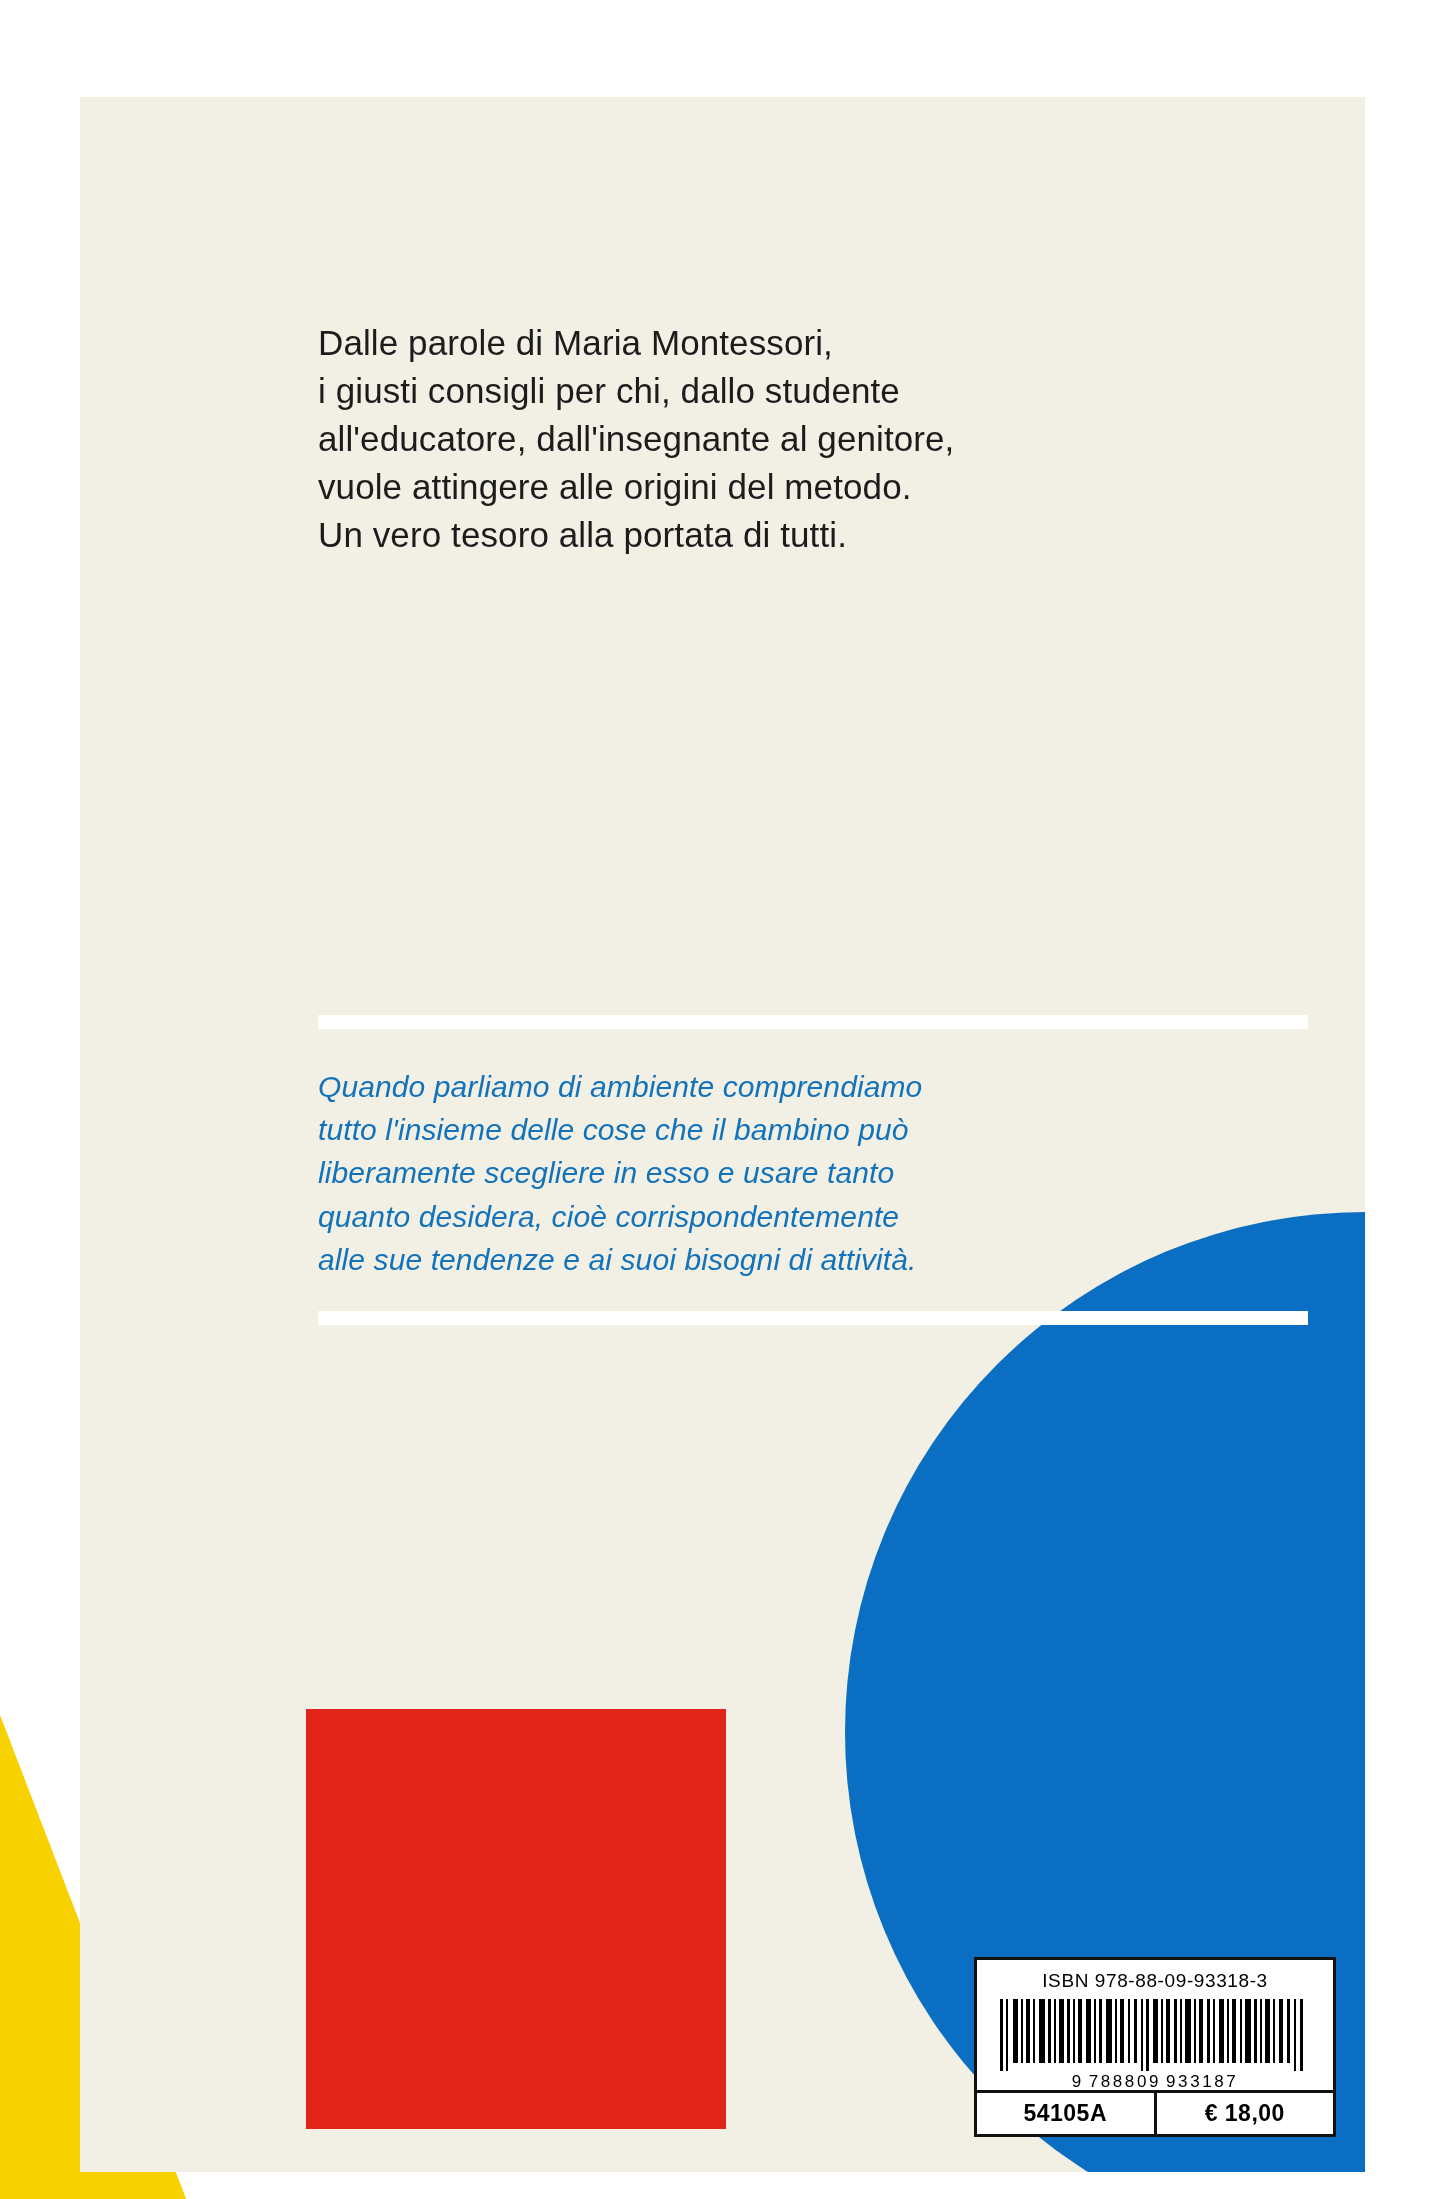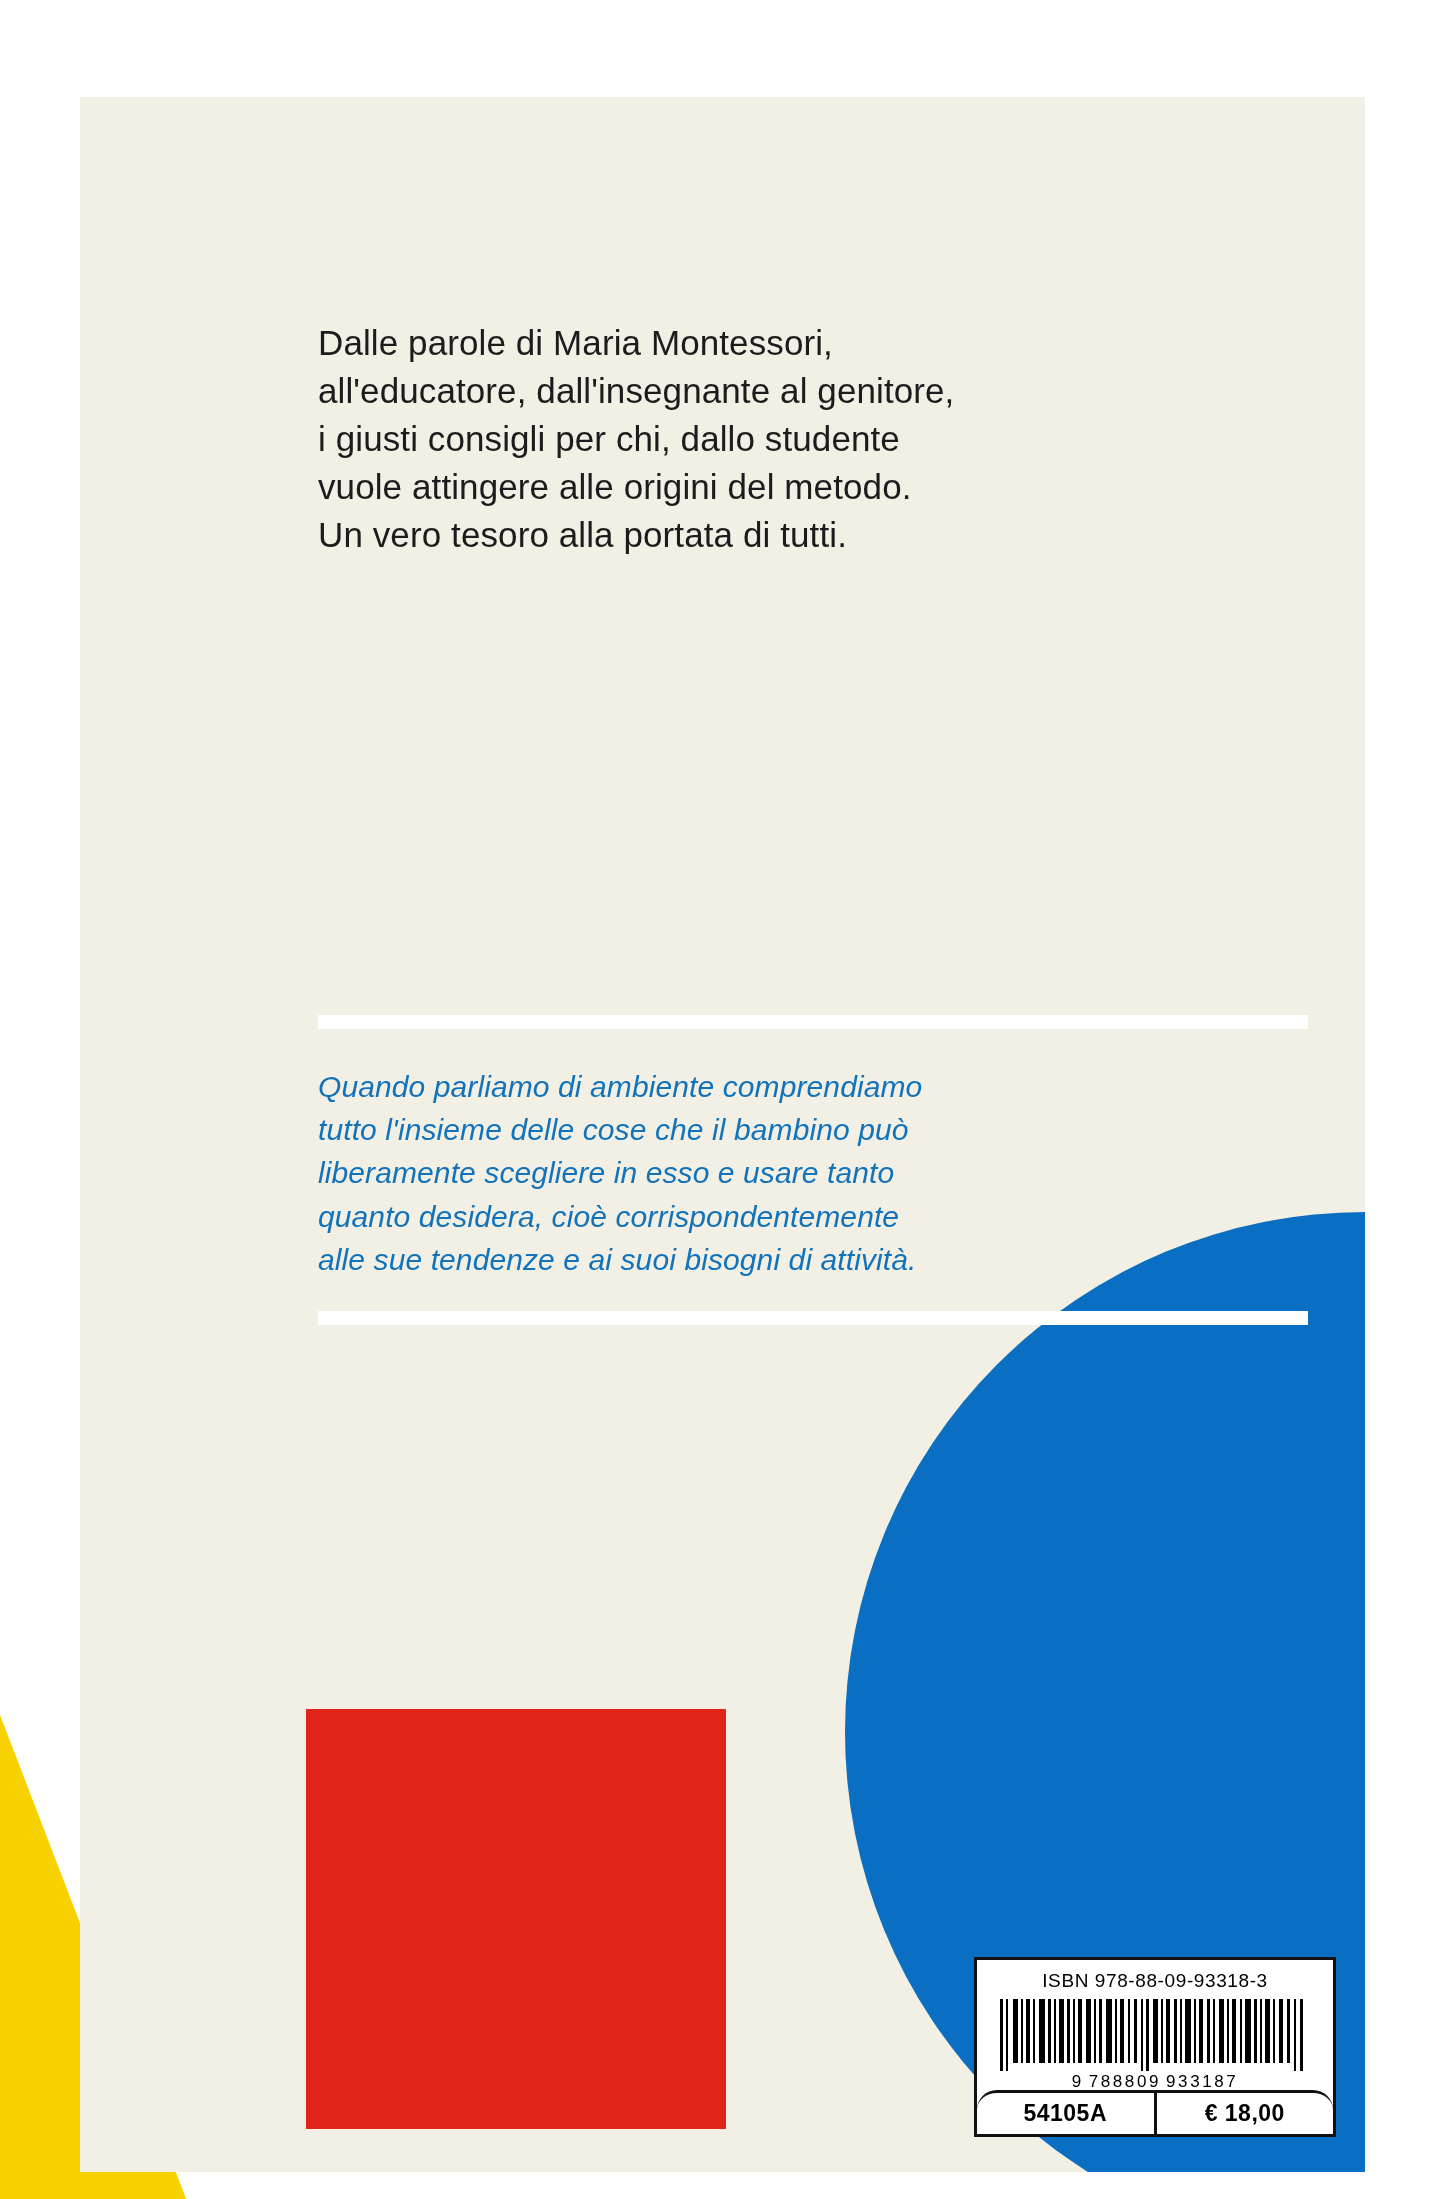--- a/index.html
+++ b/index.html
@@ -141,21 +141,20 @@
   }
   .price-row {
     position: absolute;
     left: 0;
     bottom: 0;
     width: 100%;
     height: 44px;
     display: flex;
     border-top: 3px solid #111;
     box-sizing: border-box;
-    border-radius: 20px;
   }
   .price-cell {
     flex: 1;
     display: flex;
     align-items: center;
     justify-content: center;
     font-size: 23px;
     font-weight: bold;
     color: #000;
     letter-spacing: 0.5px;
@@ -180,22 +179,22 @@
     <div class="blue-shape">
       <svg width="560" height="1000" viewBox="0 0 560 1000" xmlns="http://www.w3.org/2000/svg">
         <circle cx="560" cy="560" r="520" fill="#0a6fc2"></circle>
       </svg>
     </div>
 
     <div class="red-square"></div>
 
     <div class="blurb">
       <div>Dalle parole di Maria Montessori,</div>
+      <div>i giusti consigli per chi, dallo studente</div>
       <div>all'educatore, dall'insegnante al genitore,</div>
-      <div>i giusti consigli per chi, dallo studente</div>
       <div>vuole attingere alle origini del metodo.</div>
       <div>Un vero tesoro alla portata di tutti.</div>
     </div>
 
     <div class="quote-wrap">
       <div class="rule"></div>
       <div class="quote">
         <div>Quando parliamo di ambiente comprendiamo</div>
         <div>tutto l'insieme delle cose che il bambino può</div>
         <div>liberamente scegliere in esso e usare tanto</div>

